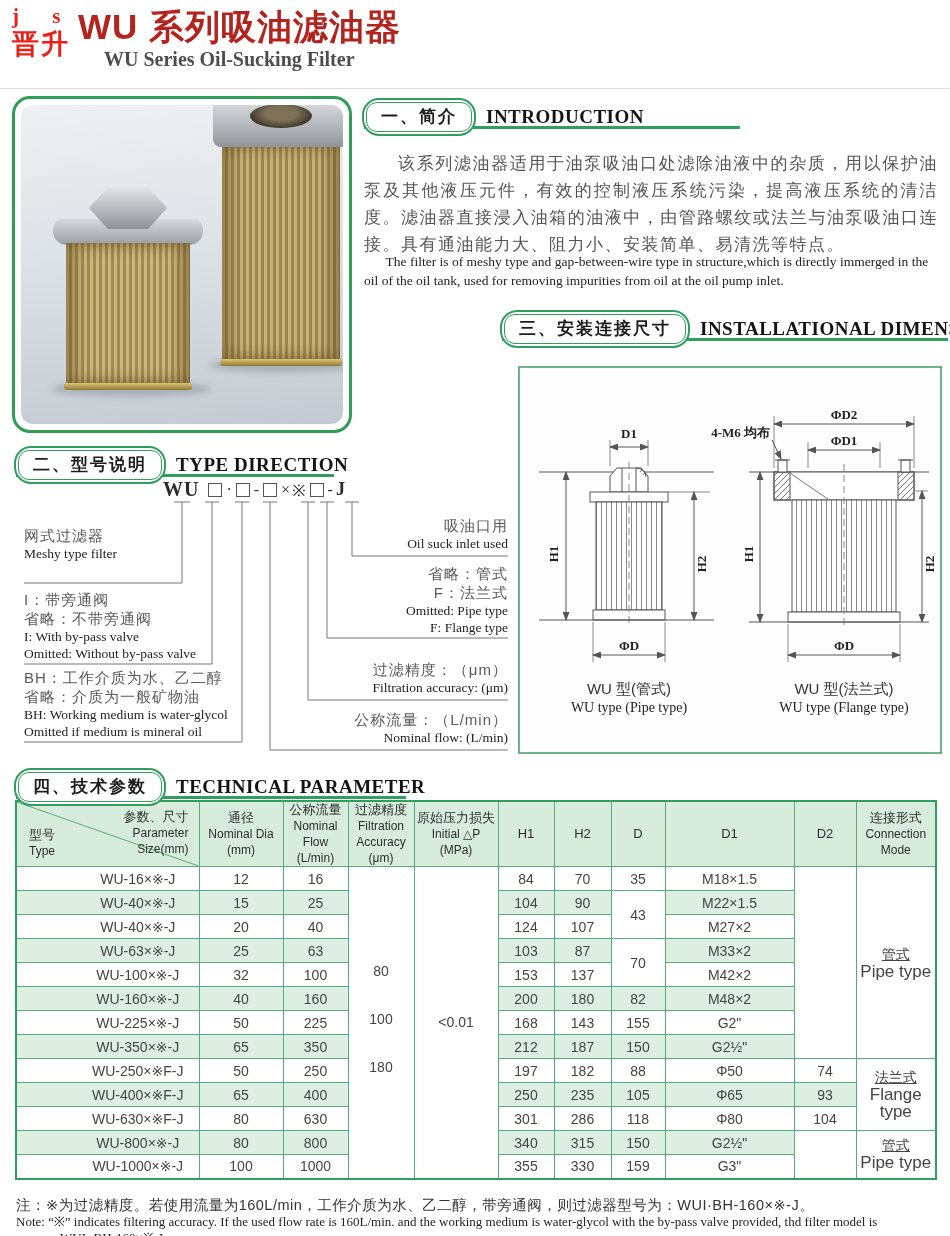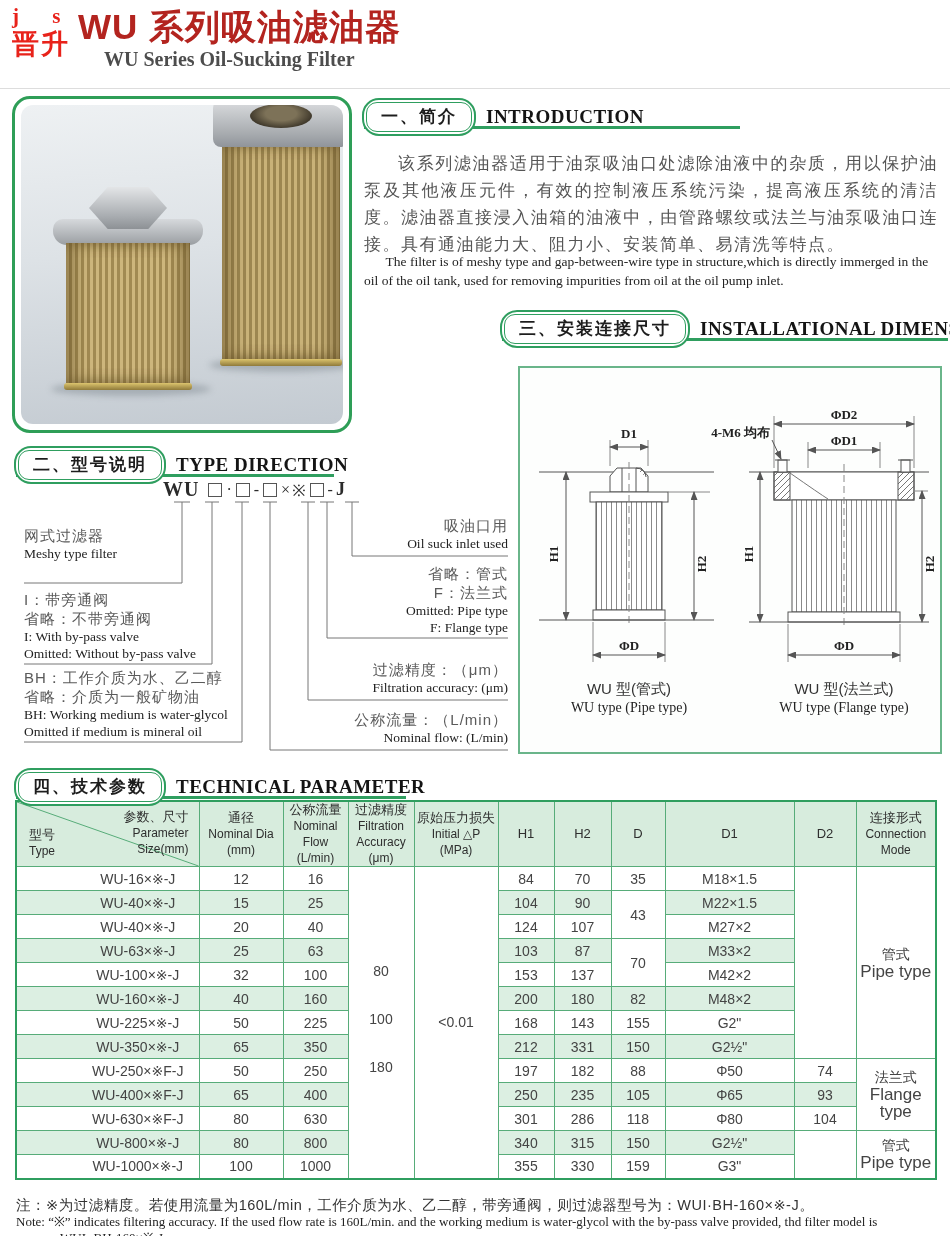--- a/index.html
+++ b/index.html
@@ -79,21 +79,21 @@
   .tech-table td{font-size:14px;color:#444;text-align:center;vertical-align:middle;background:#fff;}
   .tech-table td.model{text-align:center;padding-left:60px;}
   .tech-table tbody tr:nth-child(even) td.st{background:var(--stripe);}
   .diag{position:relative;}
   .diag svg{position:absolute;left:0;top:0;width:100%;height:100%;}
   .diag .ps{position:absolute;top:7px;right:10px;text-align:right;}
   .diag .tp{position:absolute;bottom:7px;left:12px;text-align:left;}
   .acc-cell{position:relative;}
   .acc-cell span{position:absolute;left:0;right:0;text-align:center;}
   .conn div{line-height:17px;}
-  .conn .zh{font-size:14px;}
+  .conn .zh{font-size:14px;text-decoration:underline;}
   .conn .en{font-size:17px;}
 
   
   .note-zh{position:absolute;left:16px;top:1196px;font-size:14.5px;color:#333;letter-spacing:.5px;}
   .note-en{position:absolute;left:16px;top:1214px;font-size:13px;color:#222;font-family:"Liberation Serif",serif;line-height:16px;}
   .note-en .l2{padding-left:44px;}
 </style>
 </head>
 <body>
 
@@ -475,21 +475,21 @@
         <td class="st">168</td>
         <td class="st">143</td>
         <td class="st">155</td>
         <td class="st">G2"</td>
       </tr>
       <tr>
         <td class="model st">WU-350×※-J</td>
         <td class="st">65</td>
         <td class="st">350</td>
         <td class="st">212</td>
-        <td class="st">331</td>
+        <td class="st">187</td>
         <td class="st">150</td>
         <td class="st">G2½"</td>
       </tr>
       <tr>
         <td class="model st">WU-250×※F-J</td>
         <td class="st">50</td>
         <td class="st">250</td>
         <td class="st">197</td>
         <td class="st">182</td>
         <td class="st">88</td>

